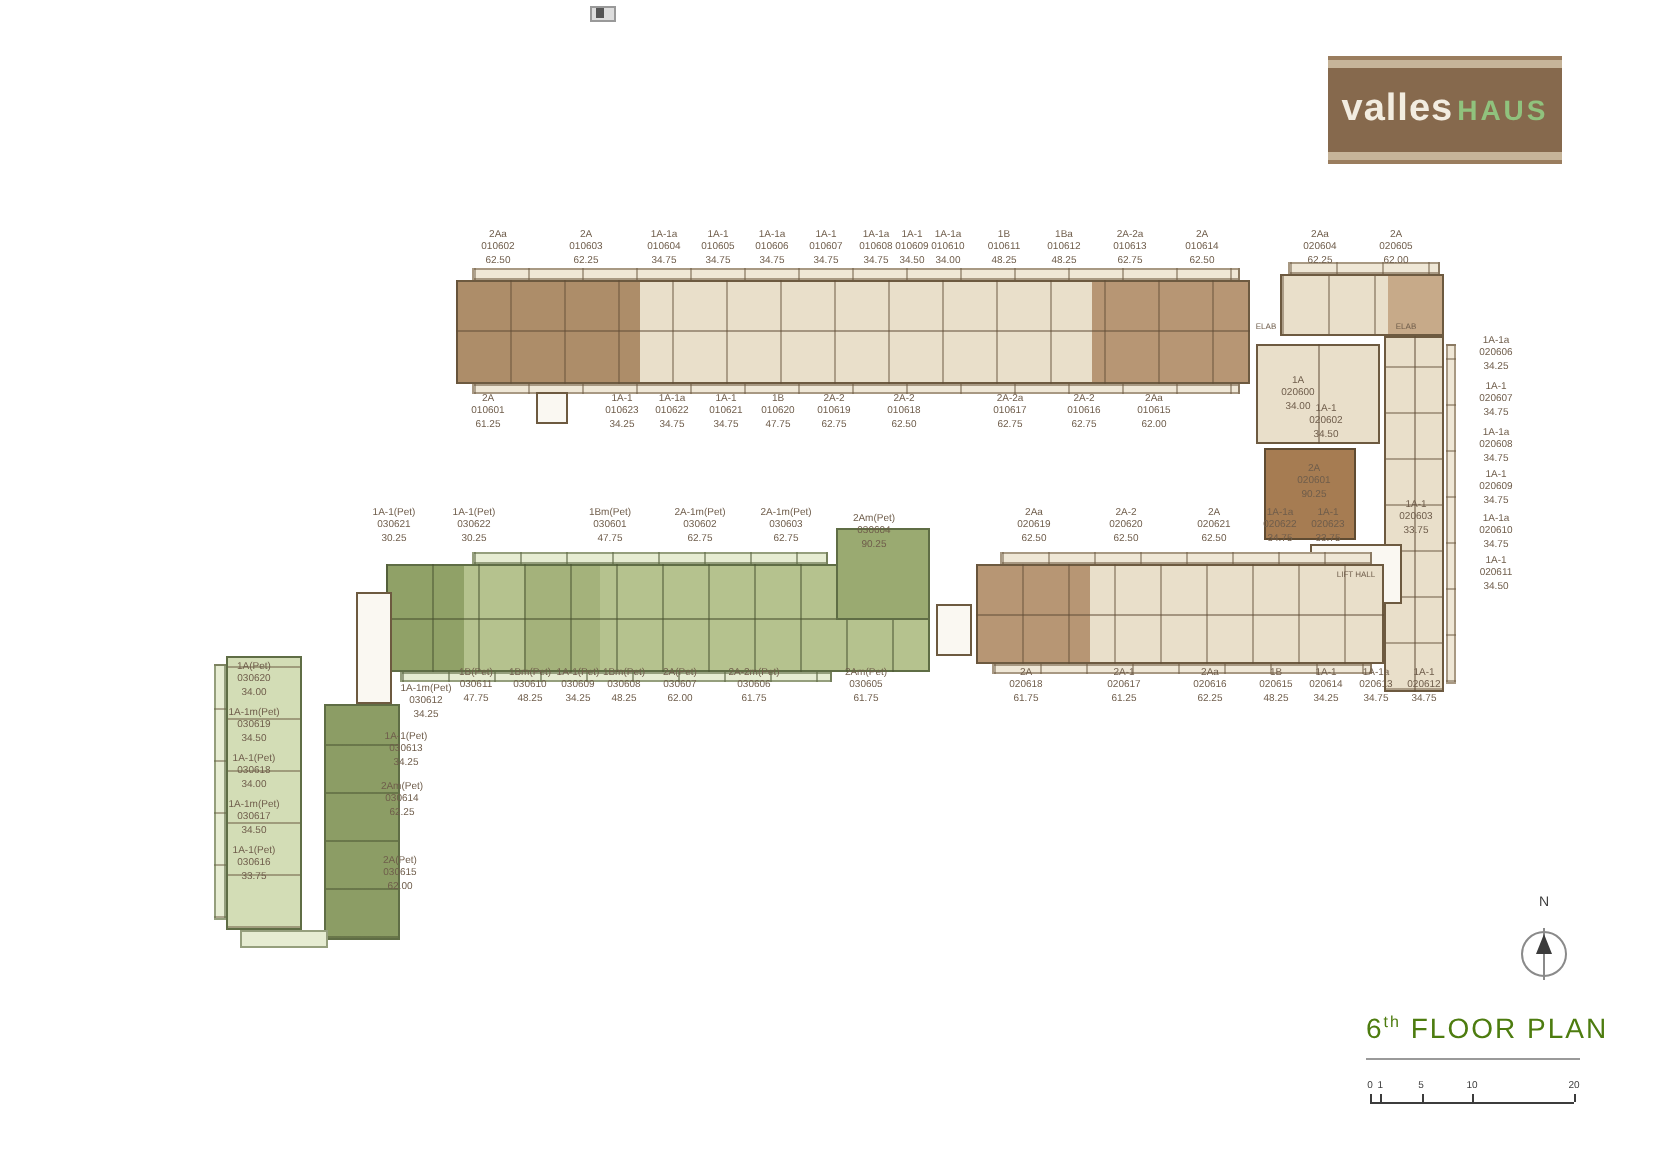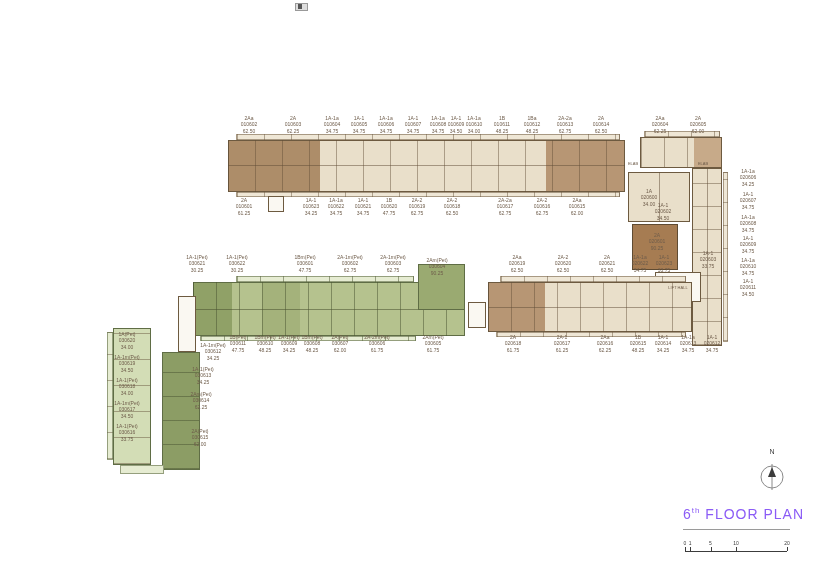--- a/index.html
+++ b/index.html
@@ -35,36 +35,40 @@
   .vgrid-g{background-image:repeating-linear-gradient(90deg,rgba(72,82,48,.5) 0 1px,transparent 1px 23px);}
   .hgrid-g{background-image:repeating-linear-gradient(0deg,rgba(72,82,48,.5) 0 1px,transparent 1px 24px);}
   .hline{background:rgba(96,76,53,.5);height:1px;}
   .vline{background:rgba(96,76,53,.5);width:1px;}
   .hline-g{background:rgba(72,82,48,.55);height:1px;}
   
   .ulabel{position:absolute;transform:translate(-50%,-50%);text-align:center;font-size:5px;
           line-height:1.25;color:#6f5d4b;white-space:nowrap;}
   .mlabel{position:absolute;transform:translate(-50%,-50%);font-size:4px;color:#6f5d4b;white-space:nowrap;}
   
-  .floor-title{position:absolute;left:683px;top:506px;font-size:14px;color:#8b5cf6;letter-spacing:1px;}
+  .floor-title{position:absolute;left:683px;top:506px;font-size:14px;color:#4d7c0f;letter-spacing:1px;}
   .floor-title sup{font-size:8px;}
   .title-rule{position:absolute;left:683px;top:529px;width:107px;height:1px;background:#9a9a9a;}
   .scalebar{position:absolute;left:685px;top:540px;width:104px;height:14px;}
   .snum{position:absolute;top:0;transform:translateX(-50%);font-size:5px;color:#3c3c3c;}
   .smark{position:absolute;top:7px;width:1px;height:4px;background:#3c3c3c;}
   .scale-line{position:absolute;top:11px;left:0;width:102px;height:1px;background:#3c3c3c;}
   
   .compass{position:absolute;left:752px;top:448px;width:40px;height:50px;text-align:center;}
   .compass-n{font-size:7px;color:#3c3c3c;}
 </style>
 </head>
 <body>
 
 <div class="stage">
 
+  <div class="logo">
+    <span class="logo-left">valles</span>
+    <span class="logo-right">HAUS</span>
+  </div>
 
   <div class="blk whitebox" style="left:295px;top:3px;width:13px;height:8px;background:#ddd;border-color:#999;"></div>
   <div class="blk" style="left:298px;top:4px;width:4px;height:5px;background:#555;"></div>
 
   <div>
 
     <div class="blk balc vgrid27" style="left:236px;top:134px;width:384px;height:6px;"></div>
     <div class="blk beige" style="left:228px;top:140px;width:397px;height:52px;"></div>
     <div class="blk brown1" style="left:229px;top:141px;width:91px;height:50px;"></div>
     <div class="blk brown2" style="left:546px;top:141px;width:78px;height:50px;"></div>

